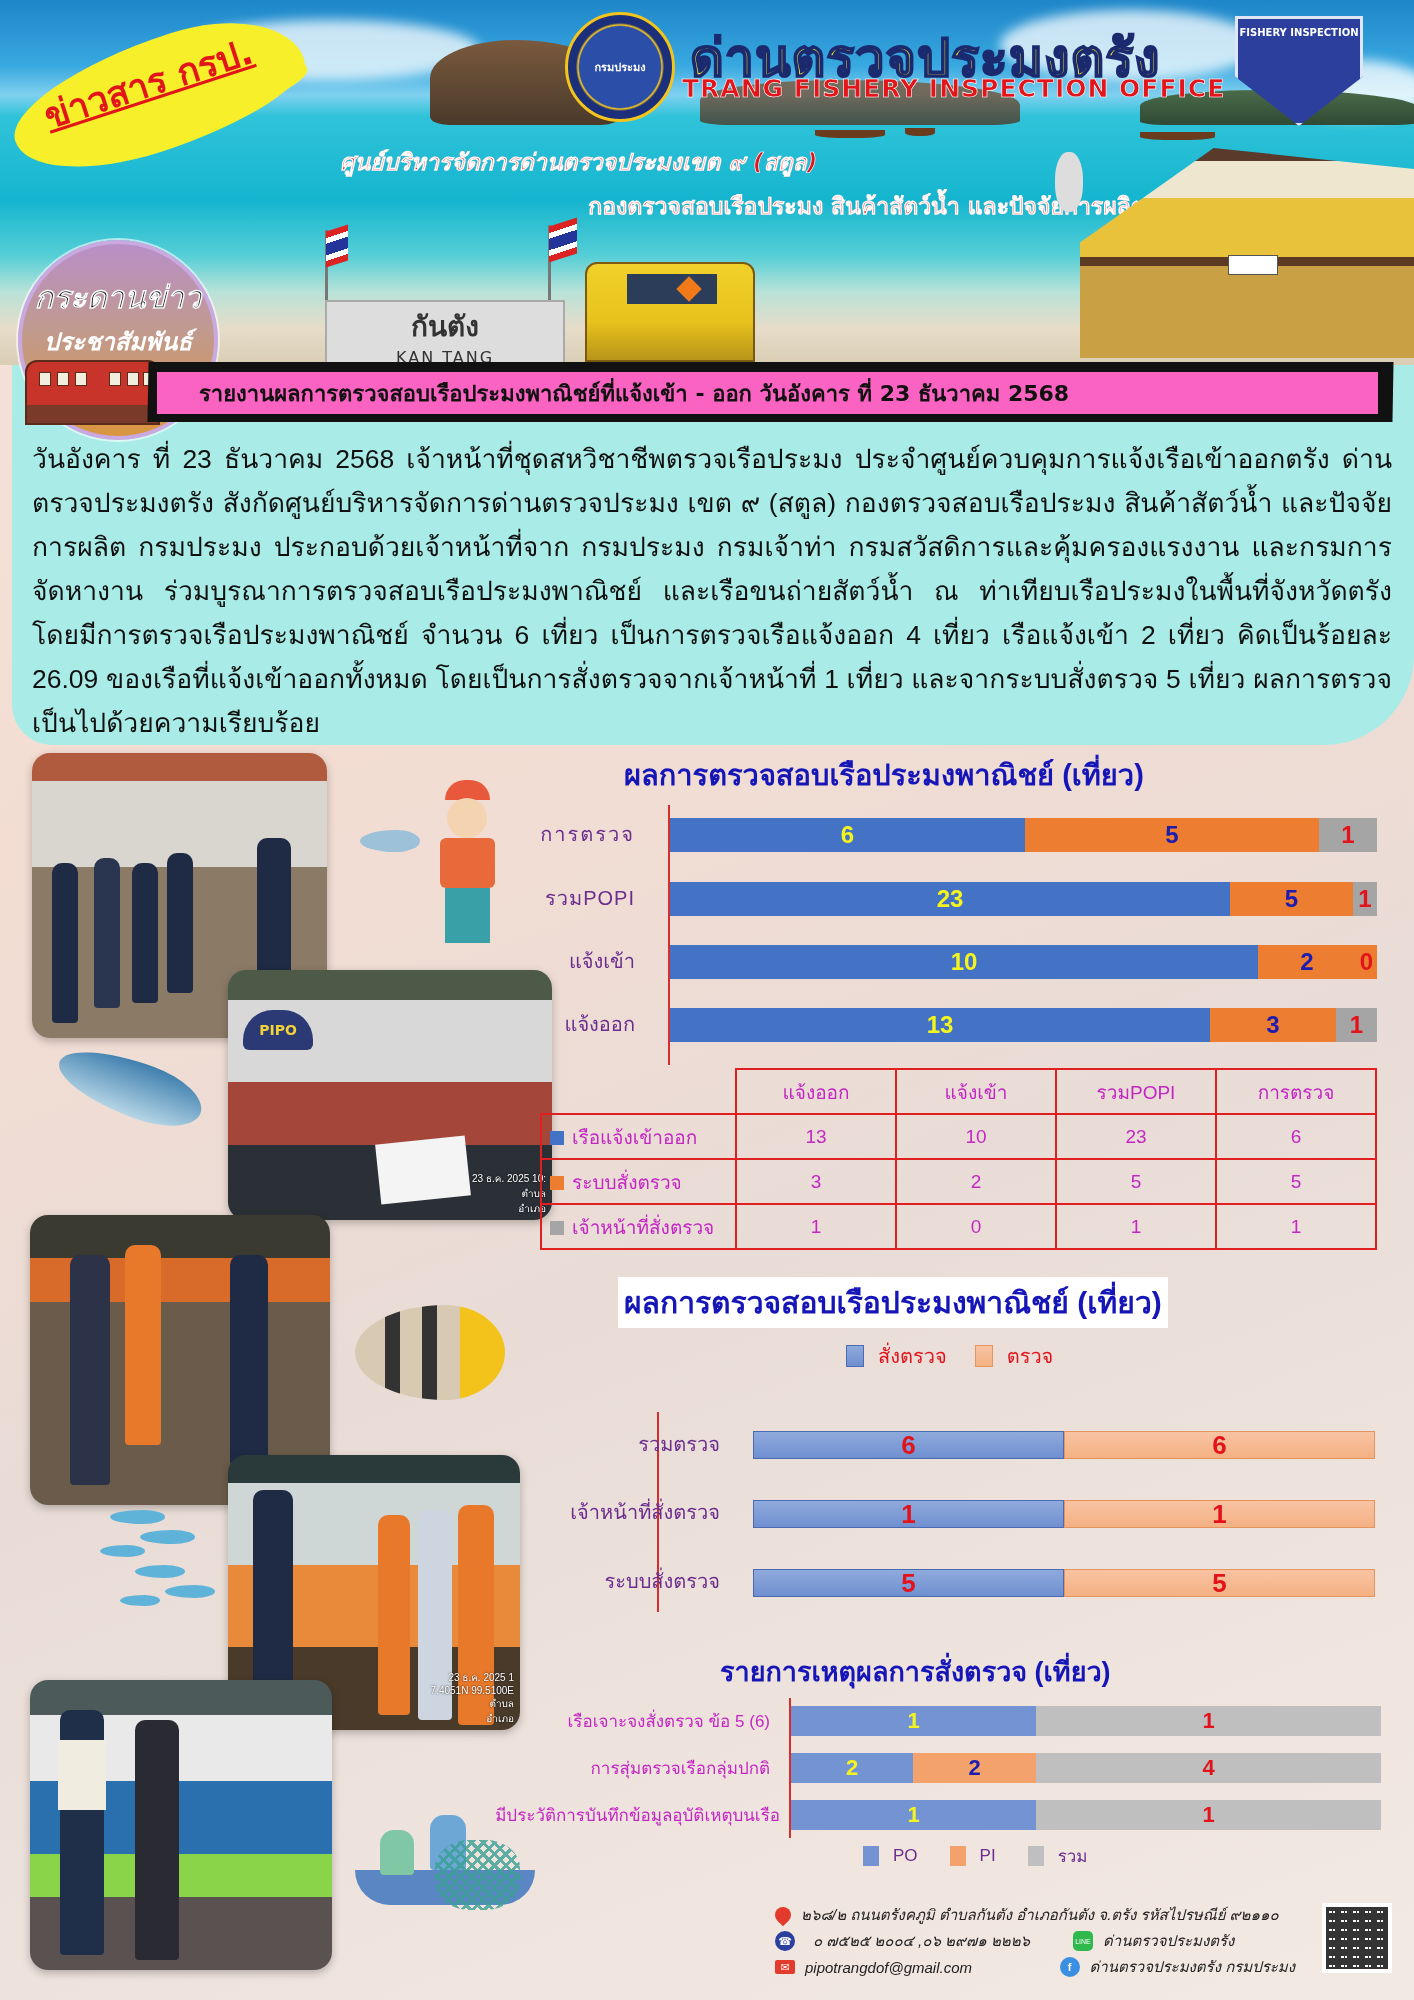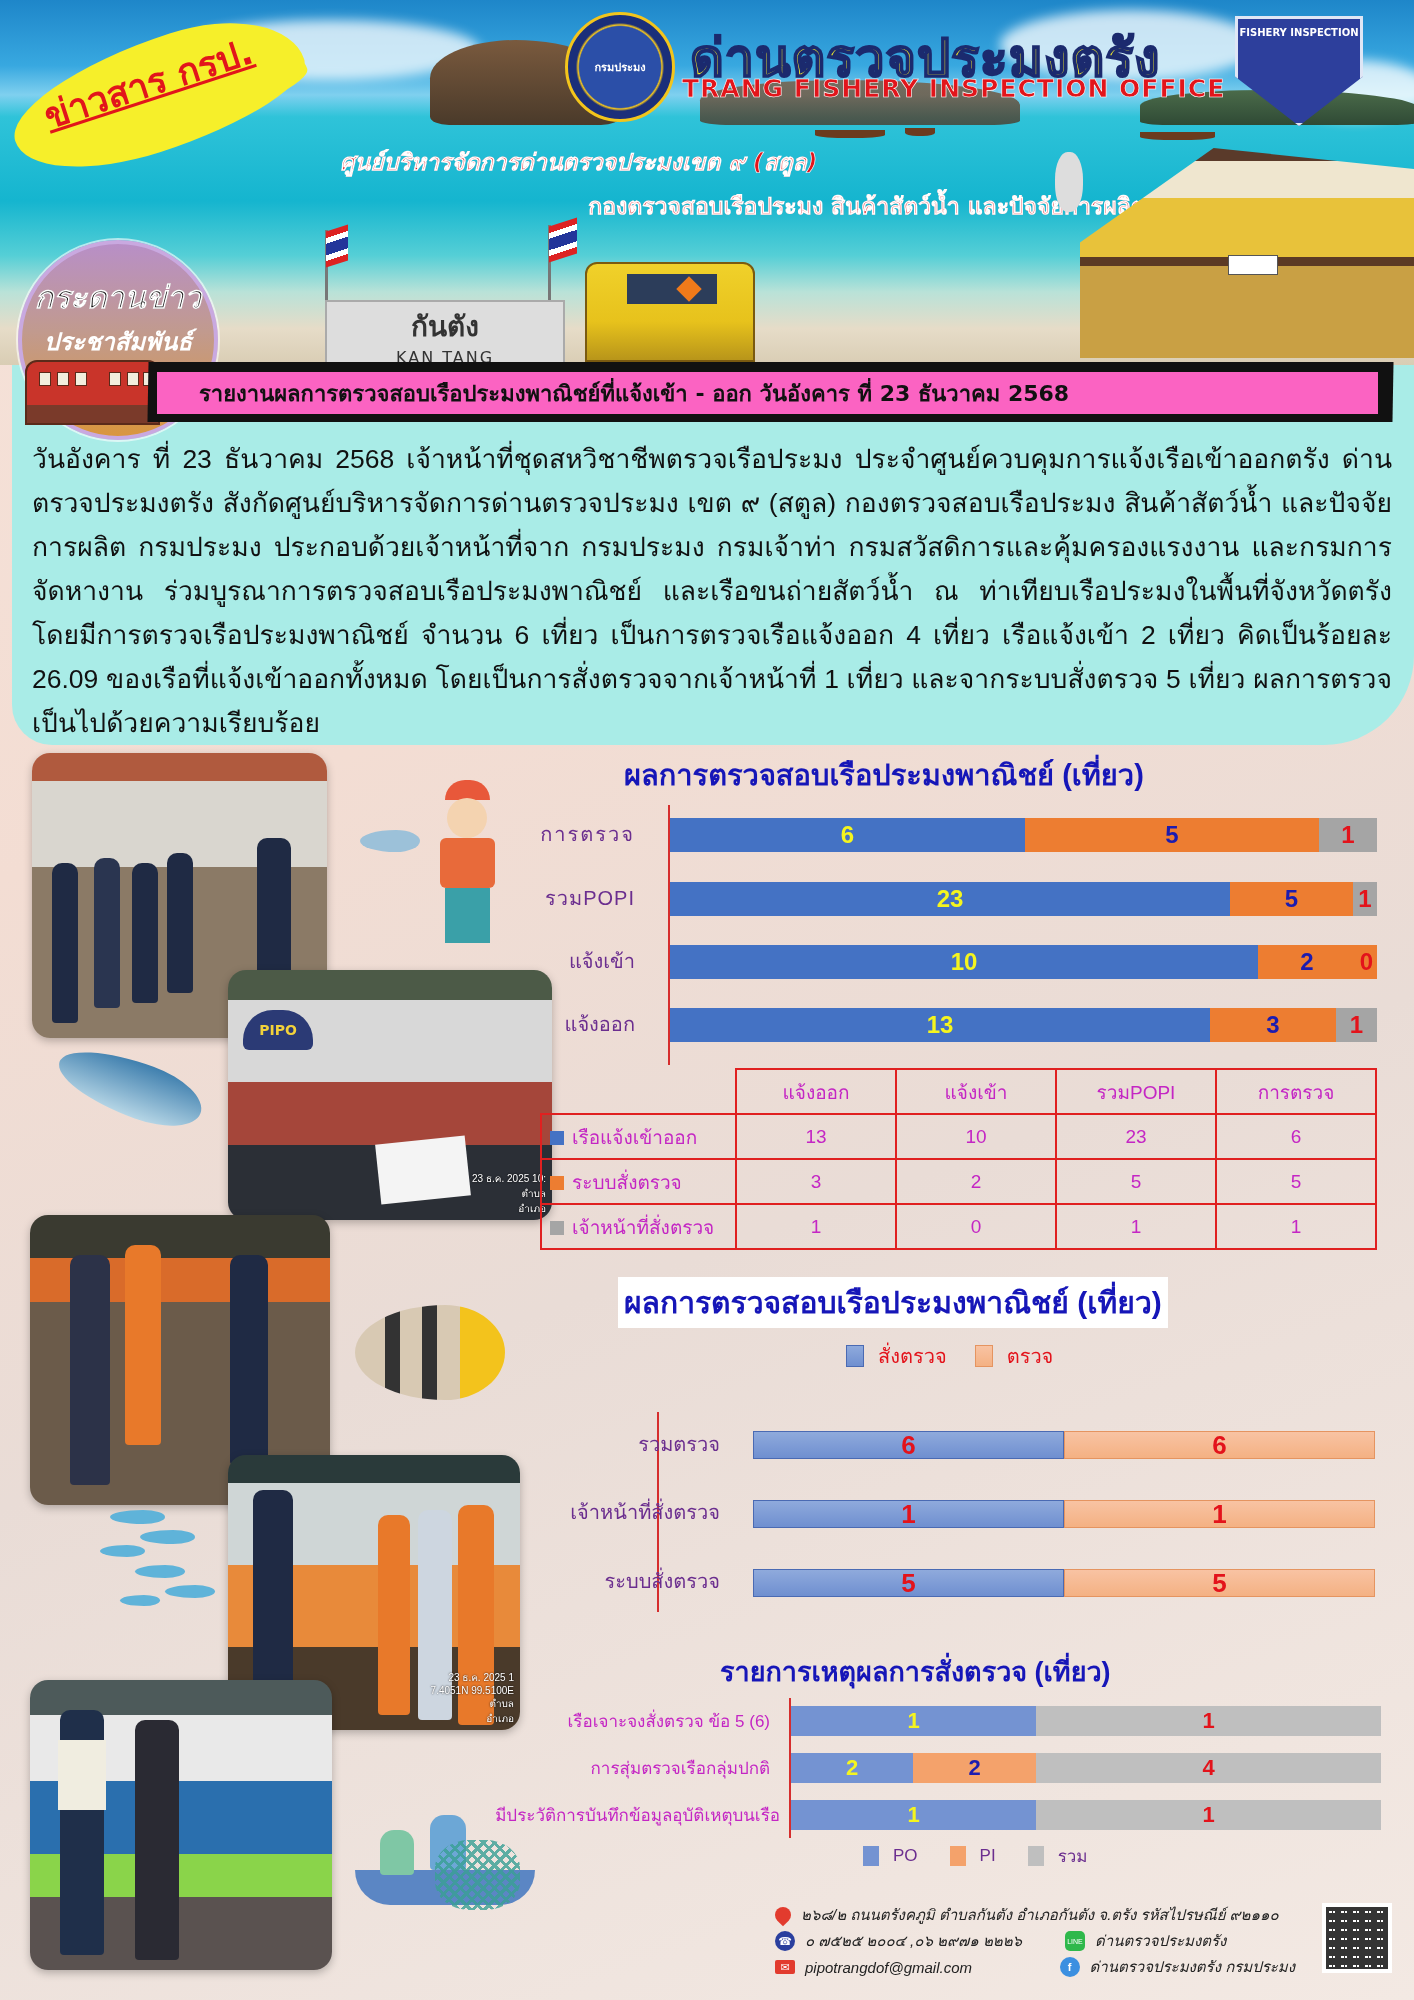--- a/index.html
+++ b/index.html
@@ -435,21 +435,21 @@
     </div>
 </div>
 
 <div class="footer">
   <div class="frow">
     <span class="fico" style="background:#e23b2e;border-radius:50% 50% 50% 0;transform:rotate(-45deg);width:16px;height:16px;"></span>
     <span>๒๖๘/๒ ถนนตรังคภูมิ ตำบลกันตัง อำเภอกันตัง จ.ตรัง รหัสไปรษณีย์ ๙๒๑๑๐</span>
   </div>
   <div class="frow">
     <span class="fico" style="background:#2a3f9e;">☎</span>
-    <span style="width:260px;">๐ ๗๕๒๕ ๒๐๐๔ ,๐๖ ๒๙๗๑ ๒๒๒๖</span>
+    <span style="width:260px;margin-left:8px;">๐ ๗๕๒๕ ๒๐๐๔ ,๐๖ ๒๙๗๑ ๒๒๒๖</span>
     <span class="fico" style="background:#2fb84b;border-radius:5px;font-size:7px;">LINE</span>
     <span>ด่านตรวจประมงตรัง</span>
   </div>
   <div class="frow">
     <span class="fico" style="background:#e23b2e;border-radius:2px;height:14px;">✉</span>
     <span style="width:260px;">pipotrangdof@gmail.com</span>
     <span class="fico" style="background:#3b8fe0;font-weight:bold;">f</span>
     <span>ด่านตรวจประมงตรัง กรมประมง</span>
   </div>
 </div>

